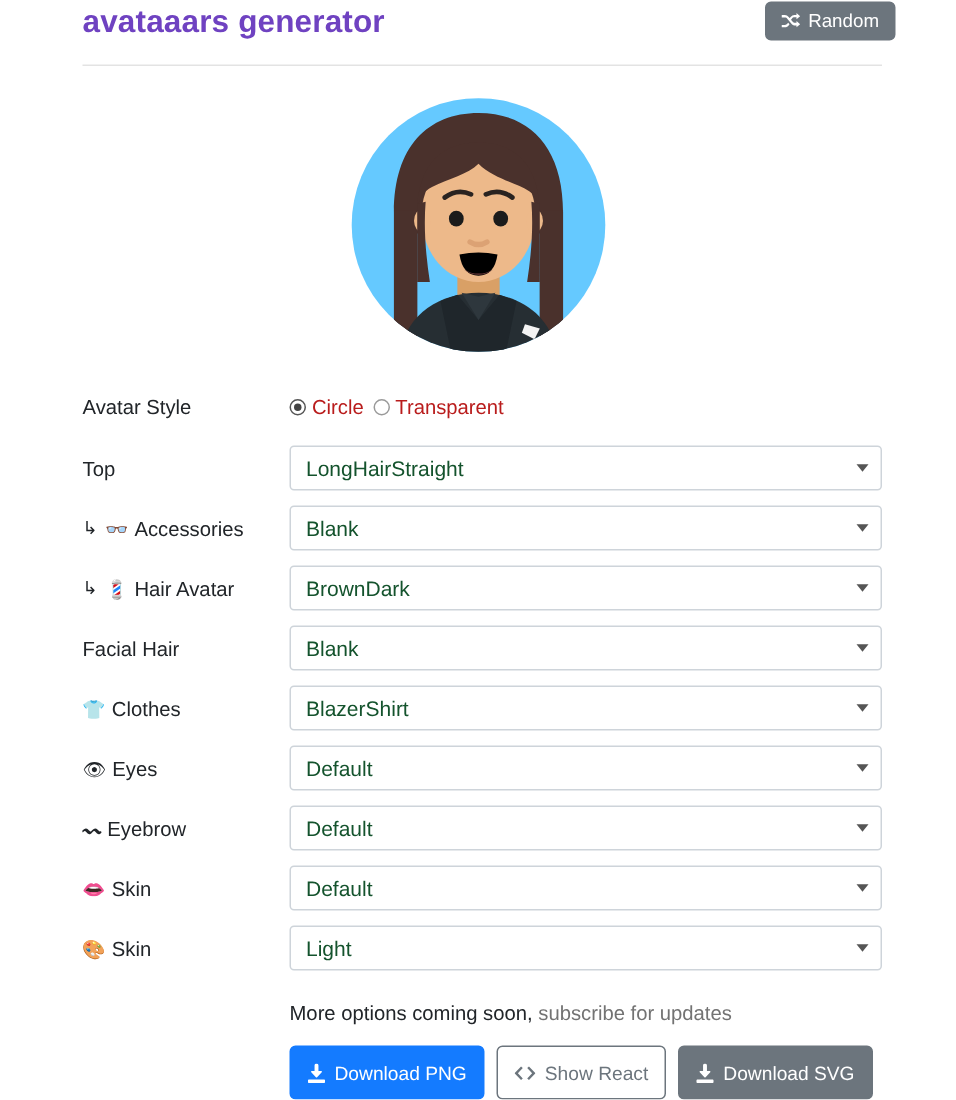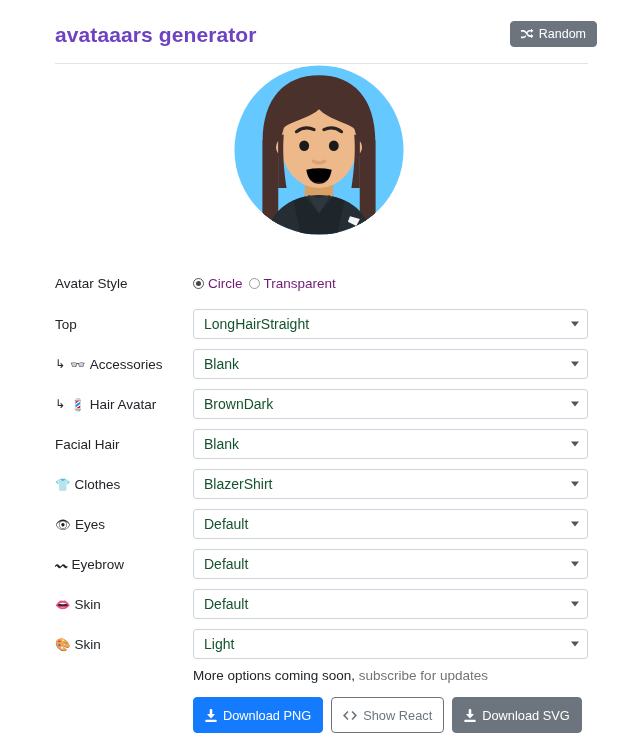--- a/index.html
+++ b/index.html
@@ -7,21 +7,21 @@
     margin: 0; padding: 0;
     width: 637px; height: 733px;
     background: #ffffff;
     font-family: "Liberation Sans", sans-serif;
     overflow: hidden;
   }
   .page { position: relative; width: 637px; height: 733px; background: #fff; }
 
   
   .header {
-    position: absolute; left: 0; top: 0; width: 637px; height: 28px; margin-top: 20px;
+    position: absolute; left: 0; top: 0; width: 637px; height: 28px;
   }
   .app-title {
     position: absolute; left: 55px; top: 0px;
     font-size: 21px; font-weight: bold; color: #6f42c1;
     letter-spacing: 0.1px; line-height: 30px;
     white-space: nowrap;
   }
   .random-btn {
     position: absolute; right: 40px; top: 1px;
     height: 26px; padding: 0 10px;
@@ -38,21 +38,21 @@
   }
 
   
   .avatar-wrap {
     position: absolute; left: 0; top: 57px; width: 637px;
     display: flex; justify-content: center;
   }
   .avatar-svg { display:block; width: 186px; height: 186px; }
 
   
-  .form { position: absolute; left: 0; top: 262px; width: 549px; }
+  .form { position: absolute; left: 0; top: 250px; width: 549px; }
   .row {
     position: relative; height: 40px; margin-bottom: 0;
     display: flex; align-items: center;
   }
   .row.style-row { height: 42px; }
   .label {
     position: absolute; left: 55px;
     font-size: 13.5px; color: #212529;
     display: flex; align-items: center; gap: 4px;
     white-space: nowrap;
@@ -80,21 +80,21 @@
   }
   .selwrap { position: relative; width: 395px; }
   .selwrap .caret {
     position: absolute; right: 9px; top: 50%; transform: translateY(-50%);
     width: 0; height: 0; pointer-events: none;
     border-left: 4px solid transparent;
     border-right: 4px solid transparent;
     border-top: 5px solid #555;
   }
 
-  .radios { display: flex; align-items: center; gap: 6px; font-size: 13.5px; color: #701a75; }
+  .radios { display: flex; align-items: center; gap: 6px; font-size: 13.5px; color: #b91c1c; }
   .radio-item { display: flex; align-items: center; gap: 4px; cursor: pointer; }
   .radio-dot {
     width: 11px; height: 11px; border-radius: 50%;
     border: 1px solid #9a9a9a; background: #fff;
     display: inline-block; position: relative; top: 0px;
   }
   .radio-dot.on { border-color: #555; }
   .radio-dot.on::after {
     content: ""; position: absolute; left: 2px; top: 2px;
     width: 5px; height: 5px; border-radius: 50%; background: #444;

